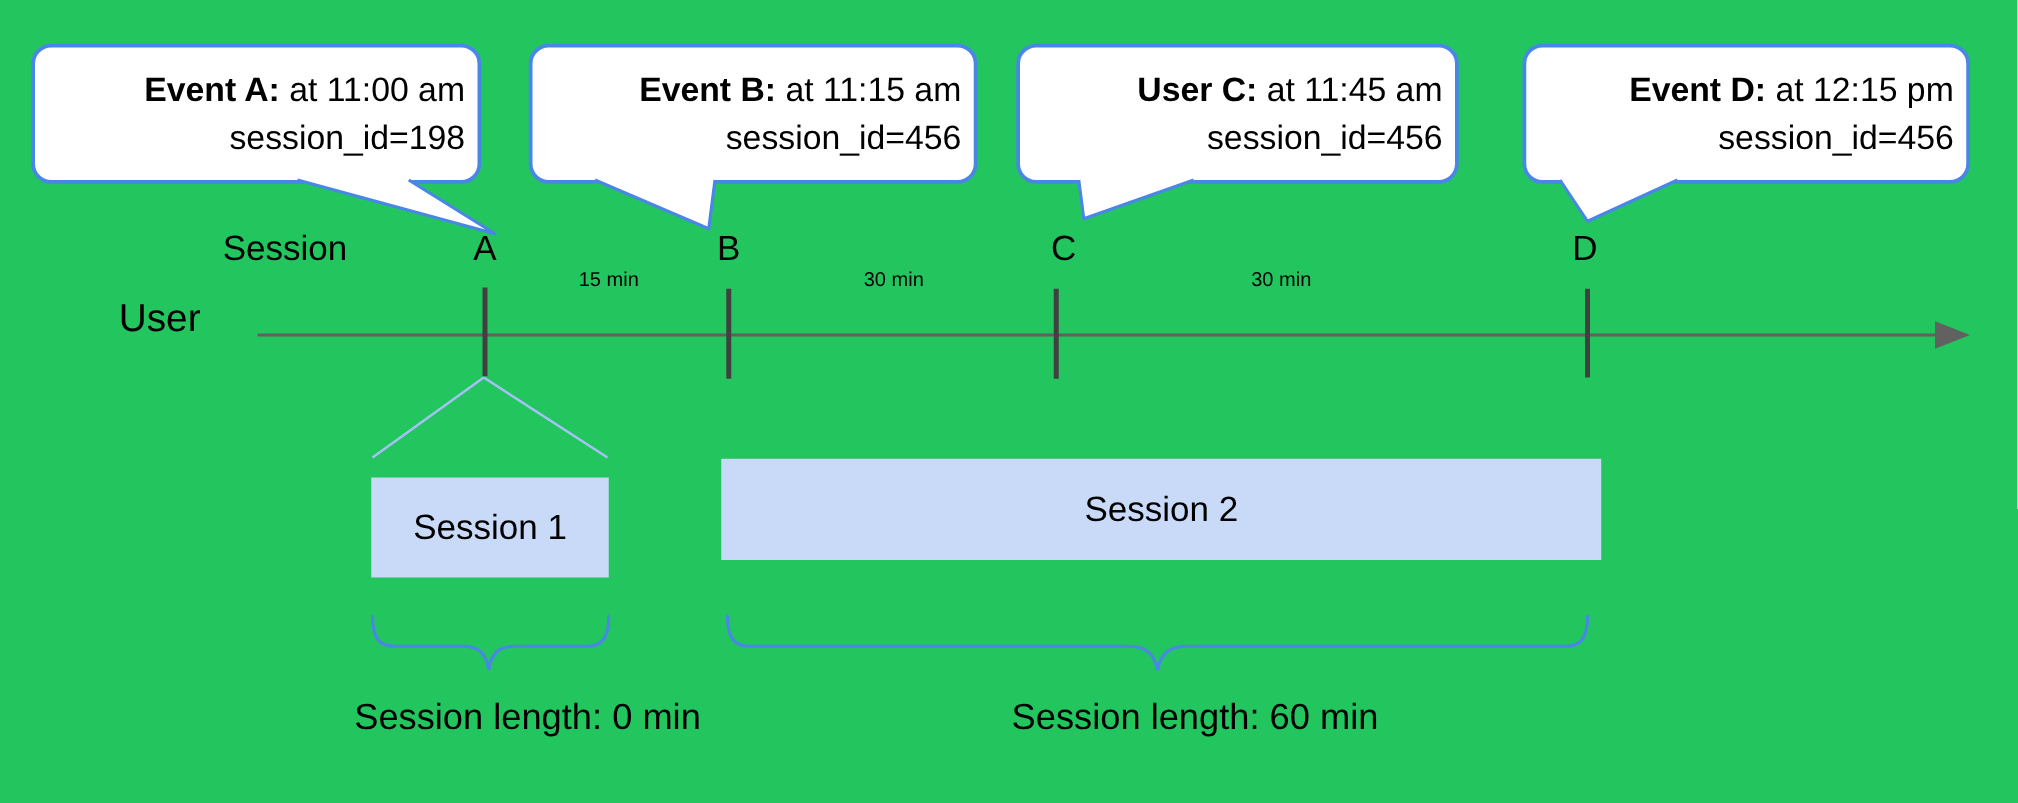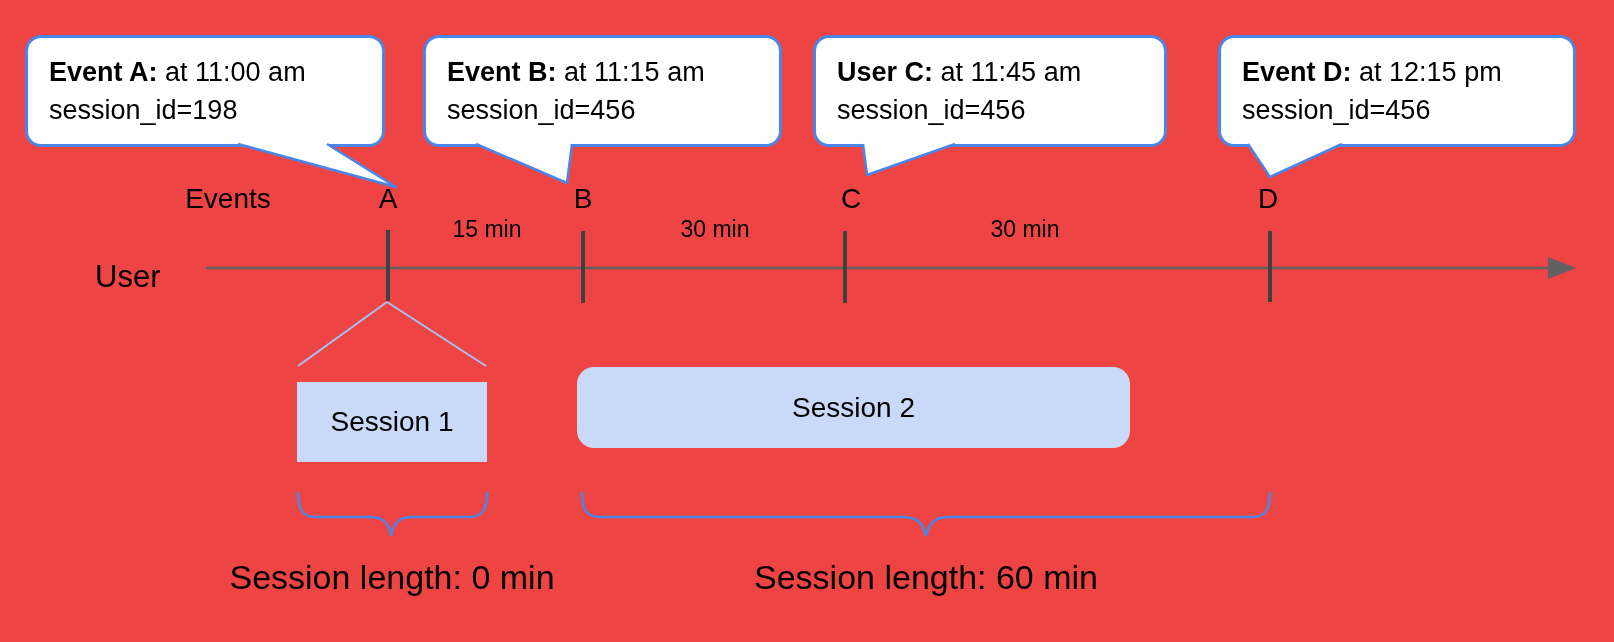--- a/index.html
+++ b/index.html
@@ -8,44 +8,45 @@
     --connector:#a4c2f4;
     --session-fill:#c9daf8;
     --axis:#616161;
     --tick:#404040;
     --ink:#000000;
   }
   html,body{margin:0;padding:0;background:#ffffff;}
   .canvas{
     position:relative;
     width:1614px;height:642px;
-    background:#ef4444;
+    background:#22c55e;
     font-family:"Liberation Sans", sans-serif;
     color:var(--ink);
     overflow:hidden;
+    text-align:right;
   }
   .bubble{
     position:absolute;
     top:35px;height:112px;
     box-sizing:border-box;
     border:3px solid var(--bubble-border);
     border-radius:16px;
     background:#ffffff;
     padding:15px 10px 0 21px;
     font-size:27px;
     line-height:38px;
     white-space:nowrap;
   }
   .bubble .b{font-weight:bold;}
   .lbl{position:absolute;white-space:nowrap;}
   .events-label{left:228px;top:183px;font-size:28px;transform:translateX(-50%);}
-  .user-label{left:95px;top:259px;font-size:31px;}
+  .user-label{left:95px;top:237px;font-size:31px;}
   .letter{top:183px;font-size:28px;transform:translateX(-50%);}
-  .interval{top:216px;font-size:23px;transform:translateX(-50%);}
-  .length{top:558px;font-size:34px;transform:translateX(-50%);}
+  .interval{top:216px;font-size:16px;transform:translateX(-50%);}
+  .length{top:558px;font-size:29px;transform:translateX(-50%);margin-left:30px;}
   .session-bar{
     position:absolute;
     background:var(--session-fill);
     display:flex;align-items:center;justify-content:center;
     font-size:28px;
   }
   svg.overlay{
     position:absolute;left:0;top:0;width:1614px;height:642px;
     pointer-events:none;z-index:5;
   }
@@ -69,36 +70,36 @@
     <span class="b">User C:</span>
     <span>at 11:45 am</span><br>
     <span>session_id=456</span>
   </div>
   <div class="bubble" style="left:1218px;width:358px;">
     <span class="b">Event D:</span>
     <span>at 12:15 pm</span><br>
     <span>session_id=456</span>
   </div>
 
-  <div class="lbl events-label">Events</div>
+  <div class="lbl events-label">Session</div>
   <div class="lbl user-label">User</div>
 
   <div class="lbl letter" style="left:388px;">A</div>
   <div class="lbl letter" style="left:583px;">B</div>
   <div class="lbl letter" style="left:851px;">C</div>
   <div class="lbl letter" style="left:1268px;">D</div>
 
   <div class="lbl interval" style="left:487px;">15 min</div>
   <div class="lbl interval" style="left:715px;">30 min</div>
   <div class="lbl interval" style="left:1025px;">30 min</div>
 
   <div class="session-bar" style="left:297px;top:382px;width:190px;height:80px;">
     <span>Session 1</span>
   </div>
-  <div class="session-bar" style="left:577px;top:367px;width:553px;height:81px;border-radius:17px;">
+  <div class="session-bar" style="left:577px;top:367px;width:704px;height:81px;">
     <span>Session 2</span>
   </div>
 
   <div class="lbl length" style="left:392px;">Session length: 0 min</div>
   <div class="lbl length" style="left:926px;">Session length: 60 min</div>
 
   <svg class="overlay" viewBox="0 0 1614 642">
 
     <path d="M 238 144 L 396 187 L 327 144" style="fill:#ffffff;stroke:var(--bubble-border);" stroke-width="2.5" stroke-linejoin="round"></path>
     <path d="M 476 144 L 567 183 L 572 144" style="fill:#ffffff;stroke:var(--bubble-border);" stroke-width="2.5" stroke-linejoin="round"></path>

